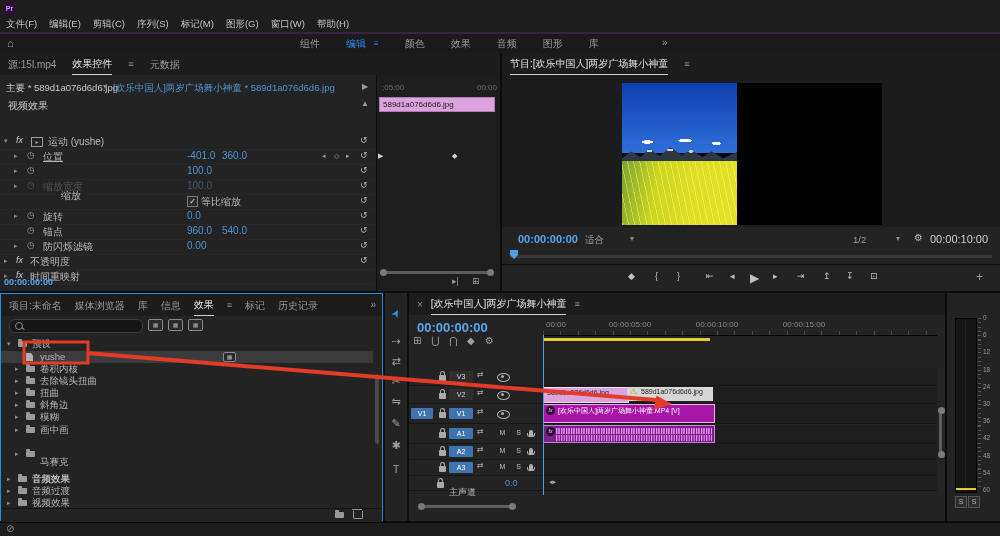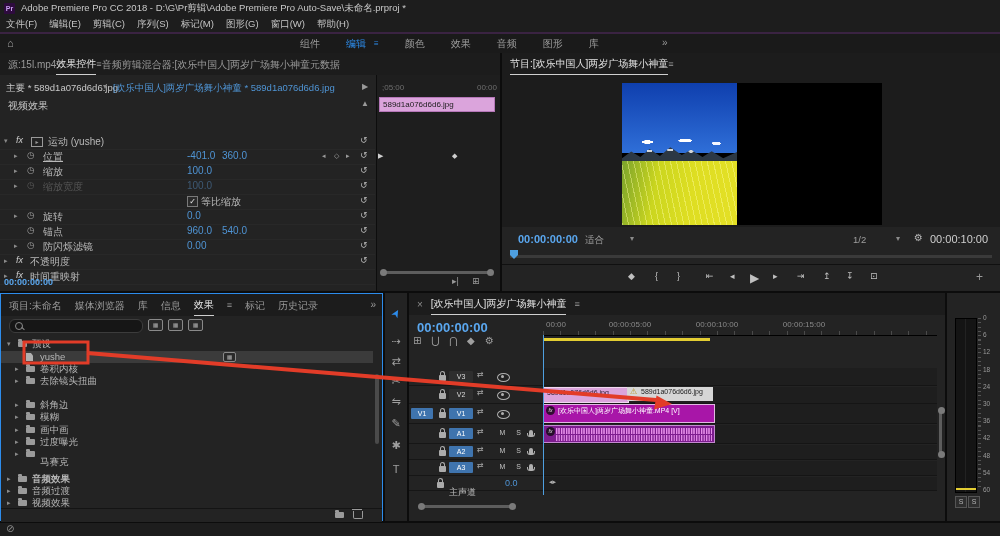--- a/index.html
+++ b/index.html
@@ -2,21 +2,21 @@
 <html><head>
 <meta charset="utf-8">
 <style>
   html,body{margin:0;padding:0;background:#0c0c0c;}
   #app{position:relative;width:1000px;height:536px;overflow:hidden;background:#0c0c0c;
        font-family:"Liberation Sans","DejaVu Sans",sans-serif;color:#c5c5c5;
        -webkit-font-smoothing:antialiased;cursor:default;}
   .abs{position:absolute;}
   .panel{position:absolute;background:#232323;}
   .tabbar{position:absolute;left:0;right:0;top:0;height:22px;background:#1c1c1c;
-          display:flex;align-items:center;padding:0 8px;font-size:10px;
+          display:flex;align-items:center;padding:0 8px;gap:16px;font-size:10px;
           color:#999;white-space:nowrap;overflow:hidden;}
   .tab{padding:4px 0 3px 0;flex:0 0 auto;}
   .tab.active{color:#e3e3e3;border-bottom:1px solid #cfcfcf;}
   .hmenu{color:#9a9a9a;font-size:9px;}
   .tc{color:#5aa7ef;font-weight:bold;}
   .dim{color:#6e6e6e;}
   .disabled{color:#565656 !important;}
   .ecrow{position:absolute;left:0;width:375px;height:15px;font-size:10px;color:#b9b9b9;
          border-bottom:1px solid rgba(255,255,255,0.025);}
   .ecrow span{position:absolute;top:1px;}
@@ -58,21 +58,20 @@
   svg.overlay{position:absolute;left:0;top:0;pointer-events:none;}
 </style>
 </head>
 <body>
 
 <div id="app">
 
   <div class="abs" style="left:0;top:0;width:1000px;height:17px;background:#1d1d1d;display:flex;align-items:center;">
     <span style="margin-left:4px;width:11px;height:11px;background:#2e0b3e;color:#c9a0f0;font-size:7px;font-weight:bold;
                  line-height:11px;text-align:center;border-radius:1px;flex:0 0 auto;">Pr</span>
-    <span style="margin-left:6px;font-size:9.5px;color:#c9c9c9;white-space:nowrap;">Adobe Premiere Pro CC 2018 - D:\G\Pr剪辑\Adobe Premiere Pro Auto-Save\未命名.prproj *</span>
   </div>
 
   <div class="abs" id="menubar" style="left:0;top:17px;width:1000px;height:15px;background:#1d1d1d;display:flex;align-items:center;
               gap:12px;padding-left:6px;font-size:9.5px;color:#c5c5c5;border-bottom:2px solid #3a2342;">
       <span>文件(F)</span>
       <span>编辑(E)</span>
       <span>剪辑(C)</span>
       <span>序列(S)</span>
       <span>标记(M)</span>
       <span>图形(G)</span>
@@ -93,21 +92,20 @@
         <span style="color: rgb(154, 154, 154);">库</span>
       </div>
     <span style="position:absolute;left:662px;top:3px;color:#9a9a9a;font-size:10px;">»</span>
   </div>
 
   <div class="panel" id="ecPanel" style="left:0;top:53px;width:500px;height:238px;">
     <div class="tabbar" id="ecTabs">
         <span class="tab">源:15l.mp4</span>
         <span class="tab active">效果控件</span>
         <span class="hmenu">≡</span>
-        <span class="tab">音频剪辑混合器:[欢乐中国人]两岁广场舞小神童</span>
         <span class="tab">元数据</span>
       </div>
     <div class="abs" id="ecBody" style="left:0;top:22px;width:500px;height:216px;overflow:hidden;">
 
       <div class="abs" style="left:376px;top:0;width:124px;height:216px;background:#1e1e1e;border-left:1px solid #0d0d0d;">
         <span class="dim" style="position:absolute;left:5px;top:8px;font-size:8px;">;05:00</span>
         <span class="dim" style="position:absolute;right:4px;top:8px;font-size:8px;">00:00</span>
         <div style="position:absolute;left:2px;top:22px;width:114px;height:13px;background:#dba4dc;border:1px solid #b577b8;">
           <span style="font-size:8px;color:#1c1c1c;position:absolute;left:3px;top:2px;white-space:nowrap;">589d1a076d6d6.jpg</span>
         </div>
@@ -138,21 +136,21 @@
             <span style="left: 322px; font-size: 7px; color: rgb(154, 154, 154); top: 3px;">◂</span>
             <span style="left: 334px; font-size: 7px; color: rgb(154, 154, 154); top: 3px;">◇</span>
             <span style="left: 346px; font-size: 7px; color: rgb(154, 154, 154); top: 3px;">▸</span>
             <span style="left: 360px; font-size: 9px; color: rgb(181, 181, 181);">↺</span>
             <span style="left: 378px; font-size: 7px; color: rgb(207, 207, 207); top: 3px;">▶</span>
             <span style="left: 452px; font-size: 7px; color: rgb(207, 207, 207); top: 3px;">◆</span>
           </div>
           <div class="ecrow" style="top: 89px;">
             <span style="left: 14px; font-size: 7px; color: rgb(138, 138, 138); top: 3px;">▸</span>
             <span style="left: 27px; font-size: 9px; color: rgb(154, 154, 154);">◷</span>
-            <span style="left: 43px;">缩放</span>
+            <span style="left: 61px; margin-top: 24px;">缩放</span>
             <span style="left: 187px; color: rgb(79, 148, 212);">100.0</span>
             <span style="left: 360px; font-size: 9px; color: rgb(181, 181, 181);">↺</span>
           </div>
           <div class="ecrow disabled" style="top: 104px;">
             <span style="left: 14px; font-size: 7px; color: rgb(138, 138, 138); top: 3px;">▸</span>
             <span style="left: 27px; font-size: 9px; color: rgb(86, 86, 86);">◷</span>
             <span style="left: 43px; color: rgb(86, 86, 86);">缩放宽度</span>
             <span style="left: 187px; color: rgb(62, 90, 117);">100.0</span>
             <span style="left: 360px; font-size: 9px; color: rgb(181, 181, 181);">↺</span>
           </div>
@@ -290,39 +288,39 @@
         <div class="treerow" style="top: 27px;">
           <span style="left: 14px; font-size: 7px; color: rgb(138, 138, 138); top: 2px;">▸</span>
           <span class="foldr" style="left: 25px; top: 3px;"></span>
           <span style="left: 39px;">卷积内核</span>
         </div>
         <div class="treerow" style="top: 39px;">
           <span style="left: 14px; font-size: 7px; color: rgb(138, 138, 138); top: 2px;">▸</span>
           <span class="foldr" style="left: 25px; top: 3px;"></span>
           <span style="left: 39px;">去除镜头扭曲</span>
         </div>
+        <div class="treerow" style="top: 51px;">
+          <span style="left: 14px; font-size: 7px; color: rgb(138, 138, 138); top: 2px;">▸</span>
+          <span class="foldr" style="left: 25px; top: 3px;"></span>
+          <span style="left: 39px;">扭曲</span>
+        </div>
         <div class="treerow" style="top: 63px;">
           <span style="left: 14px; font-size: 7px; color: rgb(138, 138, 138); top: 2px;">▸</span>
           <span class="foldr" style="left: 25px; top: 3px;"></span>
           <span style="left: 39px;">斜角边</span>
         </div>
         <div class="treerow" style="top: 75px;">
           <span style="left: 14px; font-size: 7px; color: rgb(138, 138, 138); top: 2px;">▸</span>
           <span class="foldr" style="left: 25px; top: 3px;"></span>
           <span style="left: 39px;">模糊</span>
         </div>
         <div class="treerow" style="top: 88px;">
           <span style="left: 14px; font-size: 7px; color: rgb(138, 138, 138); top: 2px;">▸</span>
           <span class="foldr" style="left: 25px; top: 3px;"></span>
           <span style="left: 39px;">画中画</span>
-        </div>
-        <div class="treerow" style="top: 100px;">
-          <span style="left: 14px; font-size: 7px; color: rgb(138, 138, 138); top: 2px;">▸</span>
-          <span class="foldr" style="left: 25px; top: 3px;"></span>
-          <span style="left: 39px;">过度曝光</span>
         </div>
         <div class="treerow" style="top: 112px;">
           <span style="left: 14px; font-size: 7px; color: rgb(138, 138, 138); top: 2px;">▸</span>
           <span class="foldr" style="left: 25px; top: 3px;"></span>
           <span style="left: 39px; margin-top: 8px;">马赛克</span>
         </div>
         <div class="treerow" style="top: 137px;">
           <span style="left: 6px; font-size: 7px; color: rgb(138, 138, 138); top: 2px;">▸</span>
           <span class="foldr" style="left: 17px; top: 3px;"></span>
           <span style="left: 31px; font-weight: bold;">音频效果</span>

